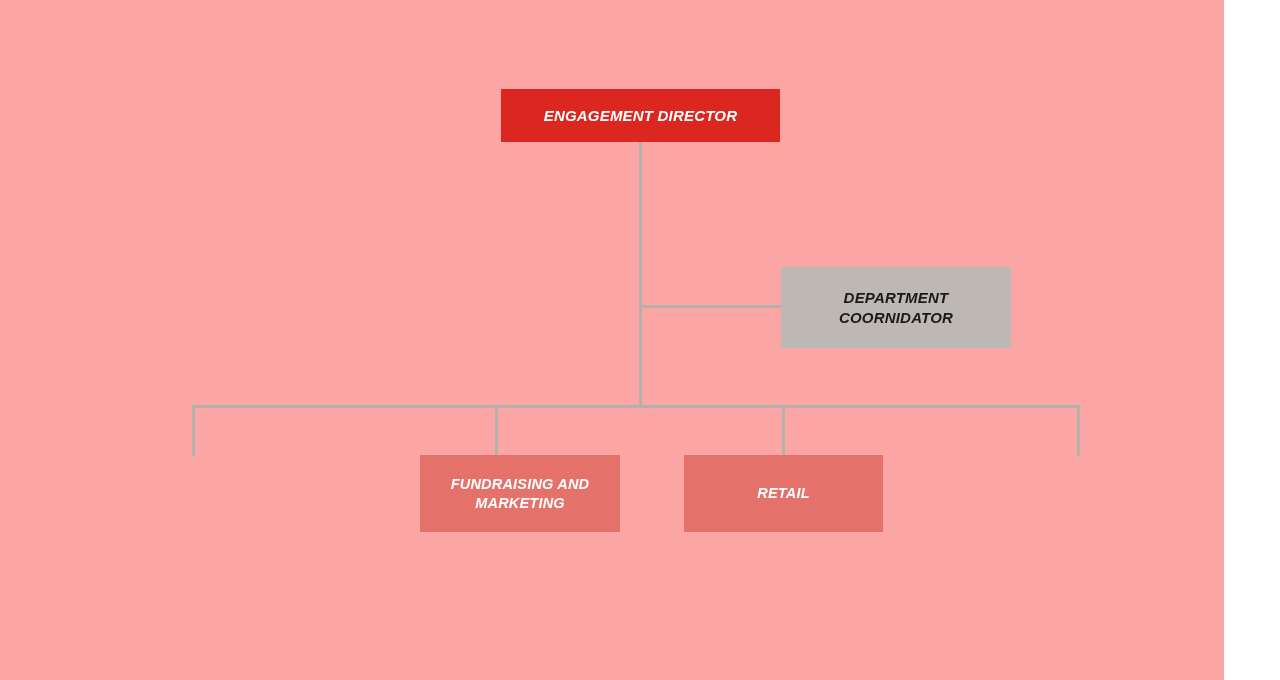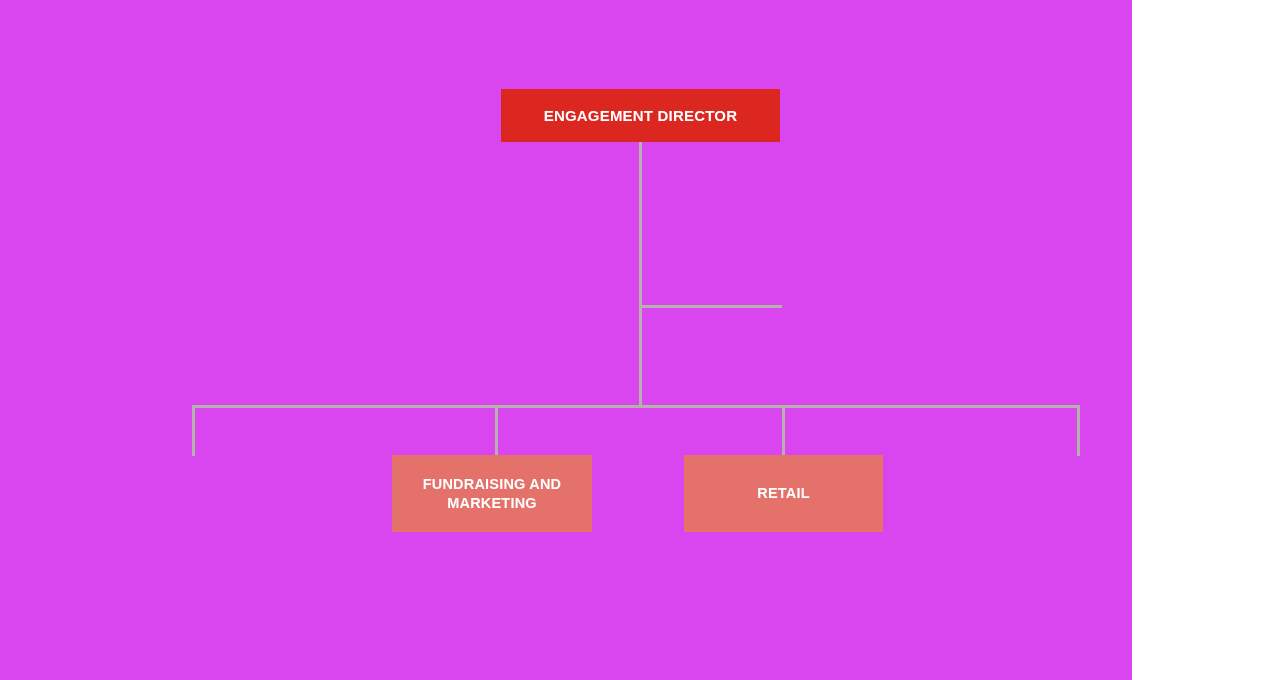--- a/index.html
+++ b/index.html
@@ -8,23 +8,24 @@
     background: #ffffff;
   }
   body {
     width: 1280px;
     height: 680px;
     font-family: "Liberation Sans", sans-serif;
     overflow: hidden;
   }
   #org-chart {
     position: relative;
-    width: 1132px;
+    width: 1224px;
     height: 680px;
-    background: #d946ef;
+    background: #fca5a5;
+    font-style: italic;
   }
 
   
   .conn {
     position: absolute;
     background: #b5b0aa;
   }
   .conn-v { width: 3px; }
   .conn-h { height: 3px; }
 
@@ -64,21 +65,21 @@
 
   .node-dept {
     background: #e4726b;
     color: #ffffff;
     font-size: 14.5px;
     top: 455px;
     height: 77px;
   }
 
   .node-dept-1 { left: 93px;  width: 199px; }
-  .node-dept-2 { left: 392px; width: 200px; }
+  .node-dept-2 { left: 420px; width: 200px; }
   .node-dept-3 { left: 684px; width: 199px; }
   .node-dept-4 { left: 973px; width: 200px; }
 
   .node-label {
     display: block;
     white-space: pre-line;
   }
 </style>
 </head>
 <body>
@@ -93,20 +94,24 @@
 
   <div class="conn conn-v" style="left:192px; top:405px; height:51px;"></div>
   <div class="conn conn-v" style="left:495px; top:405px; height:51px;"></div>
   <div class="conn conn-v" style="left:782px; top:405px; height:51px;"></div>
   <div class="conn conn-v" style="left:1077px; top:405px; height:51px;"></div>
 
   <div class="node node-root">
     <span class="node-label">ENGAGEMENT DIRECTOR</span>
   </div>
 
+  <div class="node node-assistant">
+    <span class="node-label">DEPARTMENT
+COORNIDATOR</span>
+  </div>
 
 
   <div class="node node-dept node-dept-2">
     <span class="node-label">FUNDRAISING AND
 MARKETING</span>
   </div>
 
   <div class="node node-dept node-dept-3">
     <span class="node-label">RETAIL</span>
   </div>

